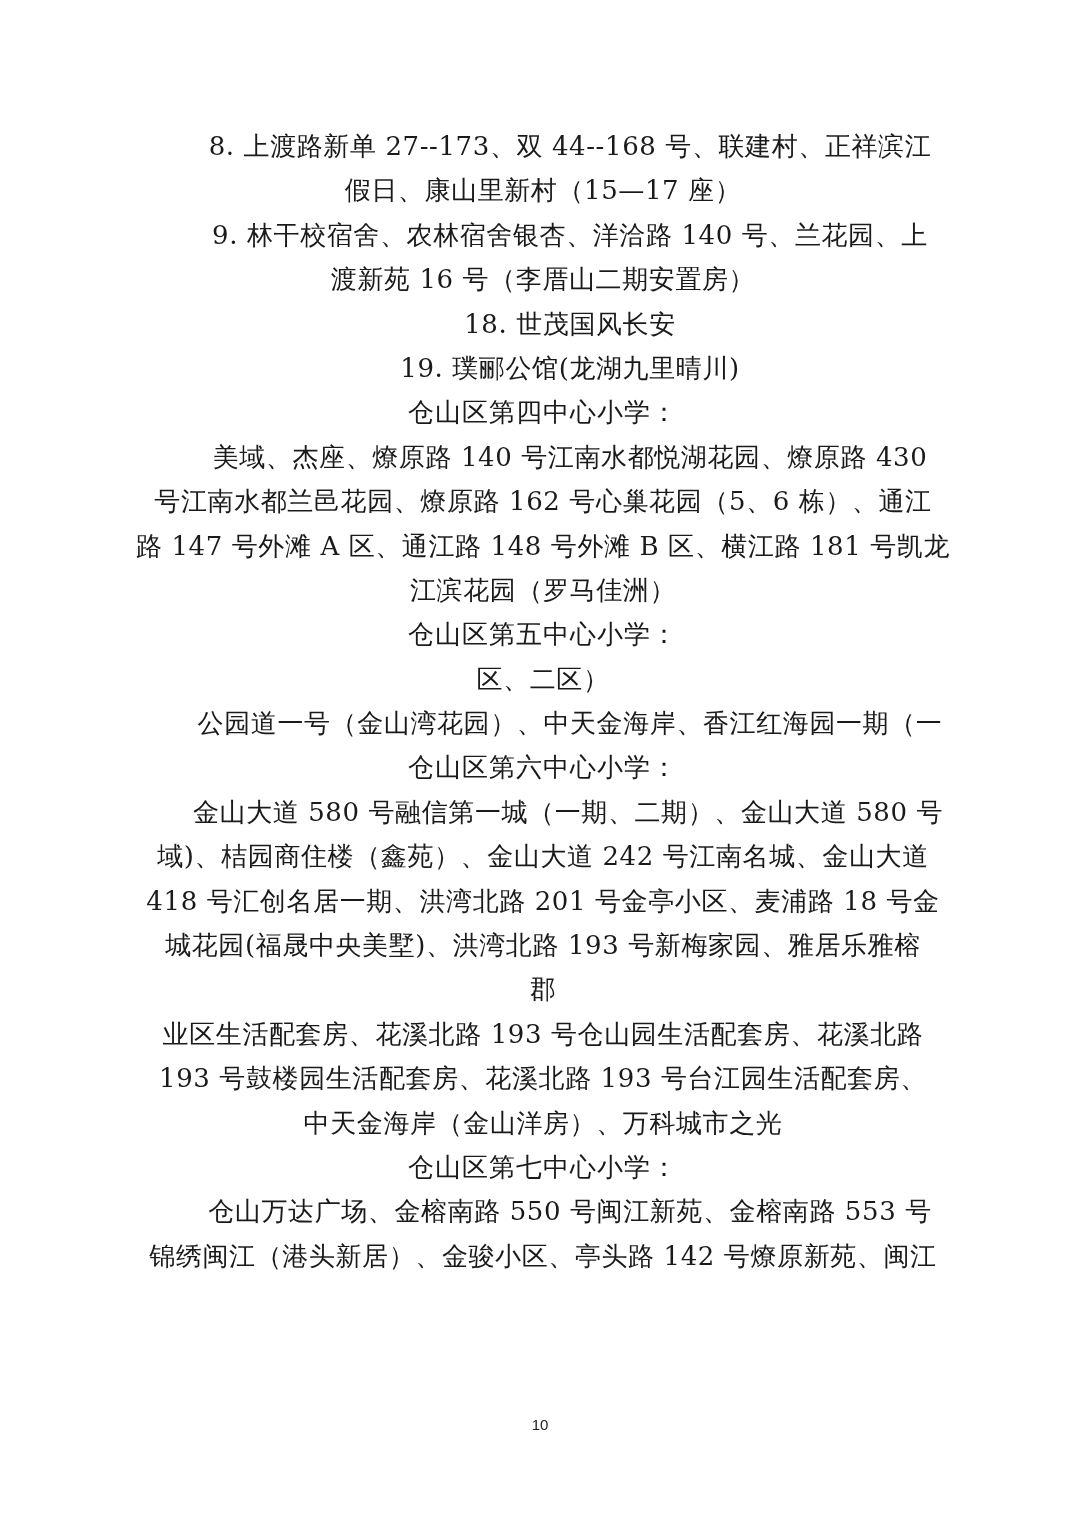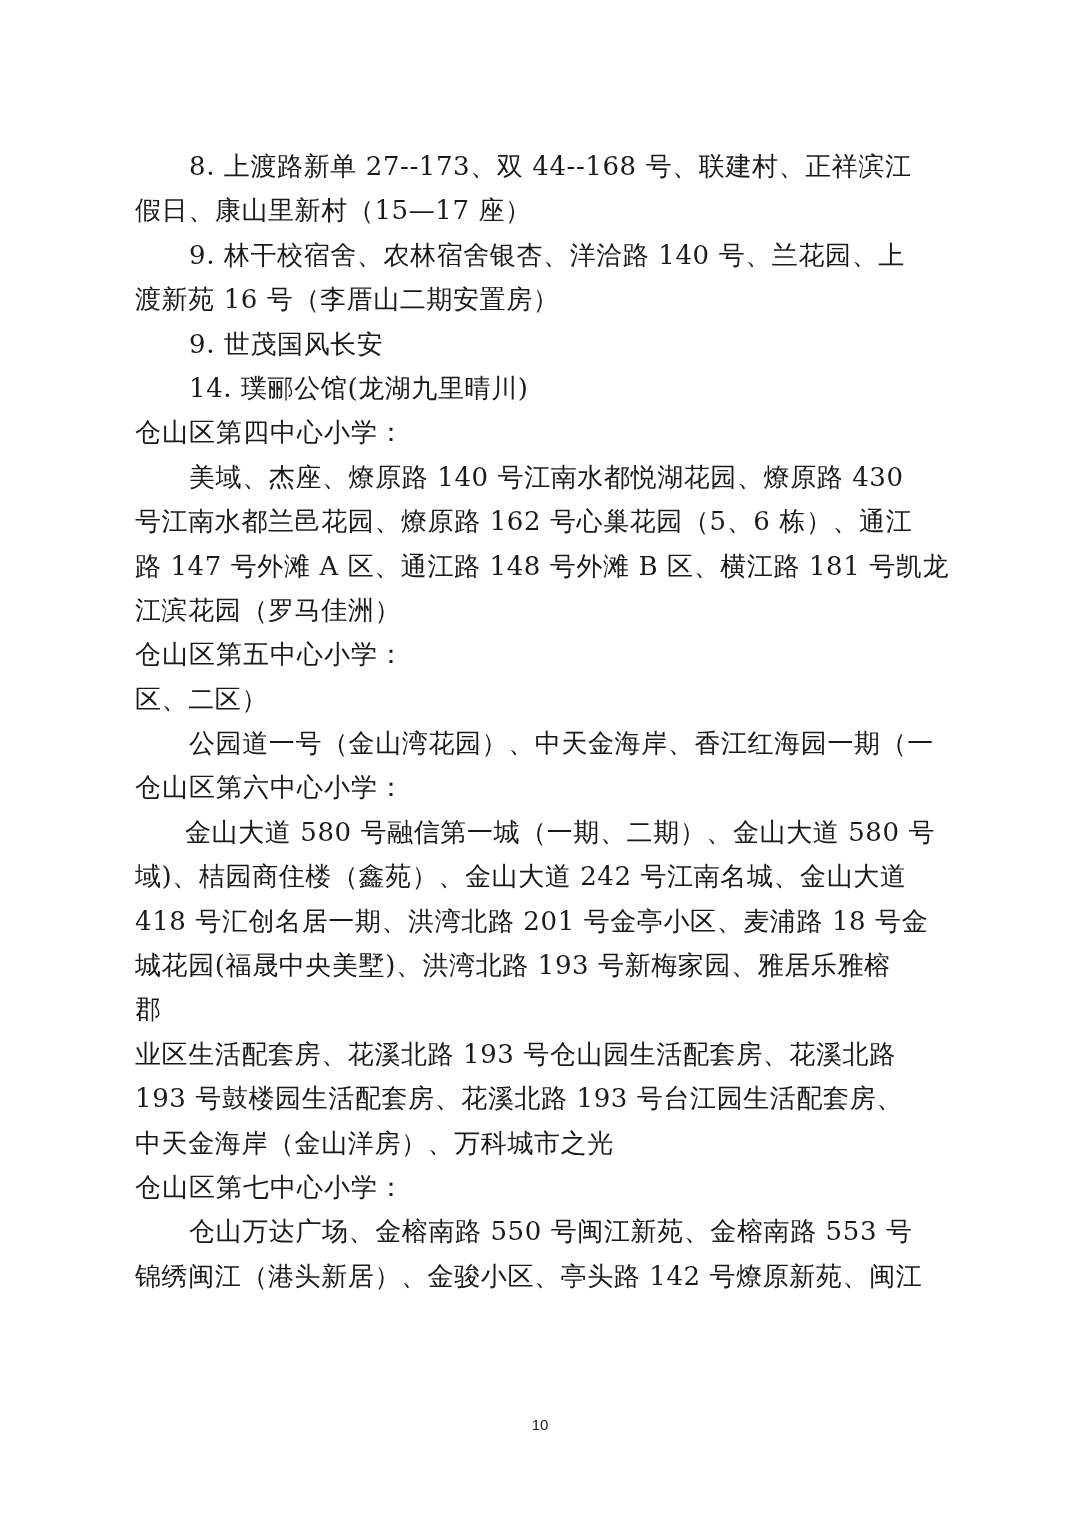--- a/index.html
+++ b/index.html
@@ -1,18 +1,18 @@
 <!DOCTYPE html>
 <html><head>
   <meta charset="utf-8">
   <style>
     html, body { margin: 0; padding: 0; background: #ffffff; }
     body { width: 1080px; height: 1527px; position: relative; overflow: hidden;
       font-family: "DejaVu Serif", "Liberation Serif", serif; color: #1a1a1a; }
-    .page { position: absolute; left: 135px; top: 144px; width: 816px; }
+    .page { position: absolute; left: 135px; top: 124px; width: 816px; text-align: center; }
     .line { font-size: 26px; line-height: 44.4px; height: 44.4px; white-space: nowrap;
       letter-spacing: 0.6px; overflow: visible; }
     .para .line:first-child { }
     .indent { padding-left: 54px; }
     .heading { font-weight: normal; font-family: "DejaVu Sans", "Liberation Sans", sans-serif; letter-spacing: 1px; }
     .page-number { position: absolute; left: 0; width: 1080px; top: 1416px; text-align: center;
       font-family: "Liberation Sans", "DejaVu Sans", sans-serif; font-size: 15px; color: #222; }
   </style>
 </head>
 <body>
@@ -23,25 +23,25 @@
     <div class="line indent">8. 上渡路新单 27--173、双 44--168 号、联建村、正祥滨江</div>
     <div class="line">假日、康山里新村（15—17 座）</div>
   </div>
 
   <div class="para">
     <div class="line indent">9. 林干校宿舍、农林宿舍银杏、洋洽路 140 号、兰花园、上</div>
     <div class="line">渡新苑 16 号（李厝山二期安置房）</div>
   </div>
 
   <div class="para">
-    <div class="line indent">9. 世茂国风长安</div>
+    <div class="line indent">18. 世茂国风长安</div>
   </div>
 
   <div class="para">
-    <div class="line indent">14. 璞郦公馆(龙湖九里晴川)</div>
+    <div class="line indent">19. 璞郦公馆(龙湖九里晴川)</div>
   </div>
 
   <div class="line heading">仓山区第四中心小学：</div>
 
   <div class="para">
     <div class="line indent">美域、杰座、燎原路 140 号江南水都悦湖花园、燎原路 430</div>
     <div class="line">号江南水都兰邑花园、燎原路 162 号心巢花园（5、6 栋）、通江</div>
     <div class="line">路 147 号外滩 A 区、通江路 148 号外滩 B 区、横江路 181 号凯龙</div>
     <div class="line">江滨花园（罗马佳洲）</div>
   </div>

